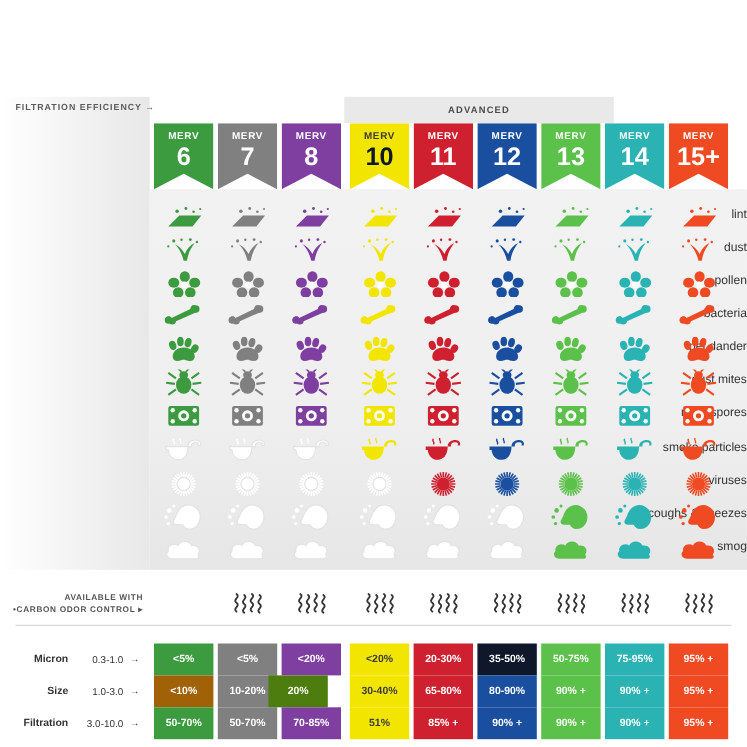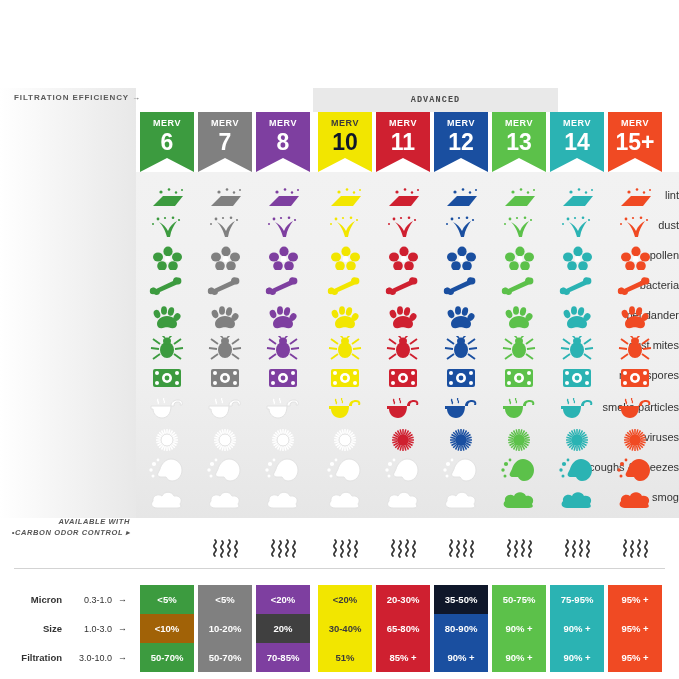--- a/index.html
+++ b/index.html
@@ -47,21 +47,21 @@
 </style>
 </head>
 <body>
 
 <div id="wrap">
 
 
   <div class="leftpanel"></div>
   <div class="gridpanel"></div>
 
-  <div class="groupband adv" style="left:313px;width:245px;font-family:Liberation Mono, monospace;">
+  <div class="groupband adv" style="left:313px;width:245px;">
     <span>ADVANCED</span>
   </div>
 
   <div class="efflabel">FILTRATION EFFICIENCY →</div>
 
   <div id="dyn">
       <div class="ribbon" style="left:140px;">
         <div class="rb"><svg width="54" height="60" viewBox="0 0 54 60">
             <path d="M0 0 H54 V60 L27 46 L0 60 Z" fill="#3c9b3f"></path>
           </svg><div class="merv" style="color:#ffffff">MERV</div><div class="num" style="color:#ffffff">6</div></div>
@@ -1217,21 +1217,21 @@
       <div class="cellicon" style="left:550px;top:488px;">
         <svg width="36" height="24" viewBox="0 0 36 24">
           <path d="M8 20 C3 20 1 16 4 13 C3 8 9 5 13 8 C15 3 23 3 25 8 C31 7 34 12 31 16 C33 19 31 20 28 20 Z" fill="#2bb3b3" stroke="none" stroke-width="0"></path>
         </svg>
       </div>
       <div class="cellicon" style="left:608px;top:488px;">
         <svg width="36" height="24" viewBox="0 0 36 24">
           <path d="M8 20 C3 20 1 16 4 13 C3 8 9 5 13 8 C15 3 23 3 25 8 C31 7 34 12 31 16 C33 19 31 20 28 20 Z" fill="#f04a23" stroke="none" stroke-width="0"></path>
         </svg>
       </div>
-      <div class="carbonlabel" style="top:516px;font-style:italic;">AVAILABLE WITH<br>•CARBON ODOR CONTROL ▸</div>
+      <div class="carbonlabel" style="top:537px;">AVAILABLE WITH<br>•CARBON ODOR CONTROL ▸</div>
       <div class="cellicon" style="left:140px;top:536px;"></div>
       <div class="cellicon" style="left:198px;top:536px;">
         <svg width="36" height="24" viewBox="0 0 36 24">
           <g stroke="#333333" stroke-width="1.7" fill="none" stroke-linecap="round">
             <path d="M8 20 C4 17 12 15 8 12 C4 9 12 7 8 4"></path>
             <path d="M15 21 C11 18 19 16 15 13 C11 10 19 8 15 5"></path>
             <path d="M22 20 C18 17 26 15 22 12 C18 9 26 7 22 4"></path>
             <path d="M29 21 C25 18 33 16 29 13 C25 10 33 8 29 5"></path>
           </g>
         </svg>
@@ -1316,21 +1316,21 @@
       <div class="bcell" style="left:376px;top:585px;background:#cf2030;color:#ffffff;">20-30%</div>
       <div class="bcell" style="left:434px;top:585px;background:#0f172a;color:#ffffff;">35-50%</div>
       <div class="bcell" style="left:492px;top:585px;background:#5cc14a;color:#ffffff;">50-75%</div>
       <div class="bcell" style="left:550px;top:585px;background:#2bb3b3;color:#ffffff;">75-95%</div>
       <div class="bcell" style="left:608px;top:585px;background:#f04a23;color:#ffffff;">95% +</div>
       <div class="blab" style="left:0;width:62px;top:623px;">Size</div>
       <div class="bval" style="left:62px;width:50px;top:624px;">1.0-3.0</div>
       <div class="arrow" style="left:118px;top:623px;">→</div>
       <div class="bcell" style="left:140px;top:614px;background:#a16207;color:#ffffff;">&lt;10%</div>
       <div class="bcell" style="left:198px;top:614px;background:#808080;color:#ffffff;">10-20%</div>
-      <div class="bcell" style="left:256px;top:614px;background:#404040;color:#ffffff;">20%</div>
+      <div class="bcell" style="left:244px;top:614px;background:#4d7c0f;color:#ffffff;">20%</div>
       <div class="bcell" style="left:318px;top:614px;background:#f2e600;color:#3b3b3b;">30-40%</div>
       <div class="bcell" style="left:376px;top:614px;background:#cf2030;color:#ffffff;">65-80%</div>
       <div class="bcell" style="left:434px;top:614px;background:#1a4fa0;color:#ffffff;">80-90%</div>
       <div class="bcell" style="left:492px;top:614px;background:#5cc14a;color:#ffffff;">90% +</div>
       <div class="bcell" style="left:550px;top:614px;background:#2bb3b3;color:#ffffff;">90% +</div>
       <div class="bcell" style="left:608px;top:614px;background:#f04a23;color:#ffffff;">95% +</div>
       <div class="blab" style="left:0;width:62px;top:652px;">Filtration</div>
       <div class="bval" style="left:62px;width:50px;top:653px;">3.0-10.0</div>
       <div class="arrow" style="left:118px;top:652px;">→</div>
       <div class="bcell" style="left:140px;top:643px;background:#3c9b3f;color:#ffffff;">50-70%</div>

